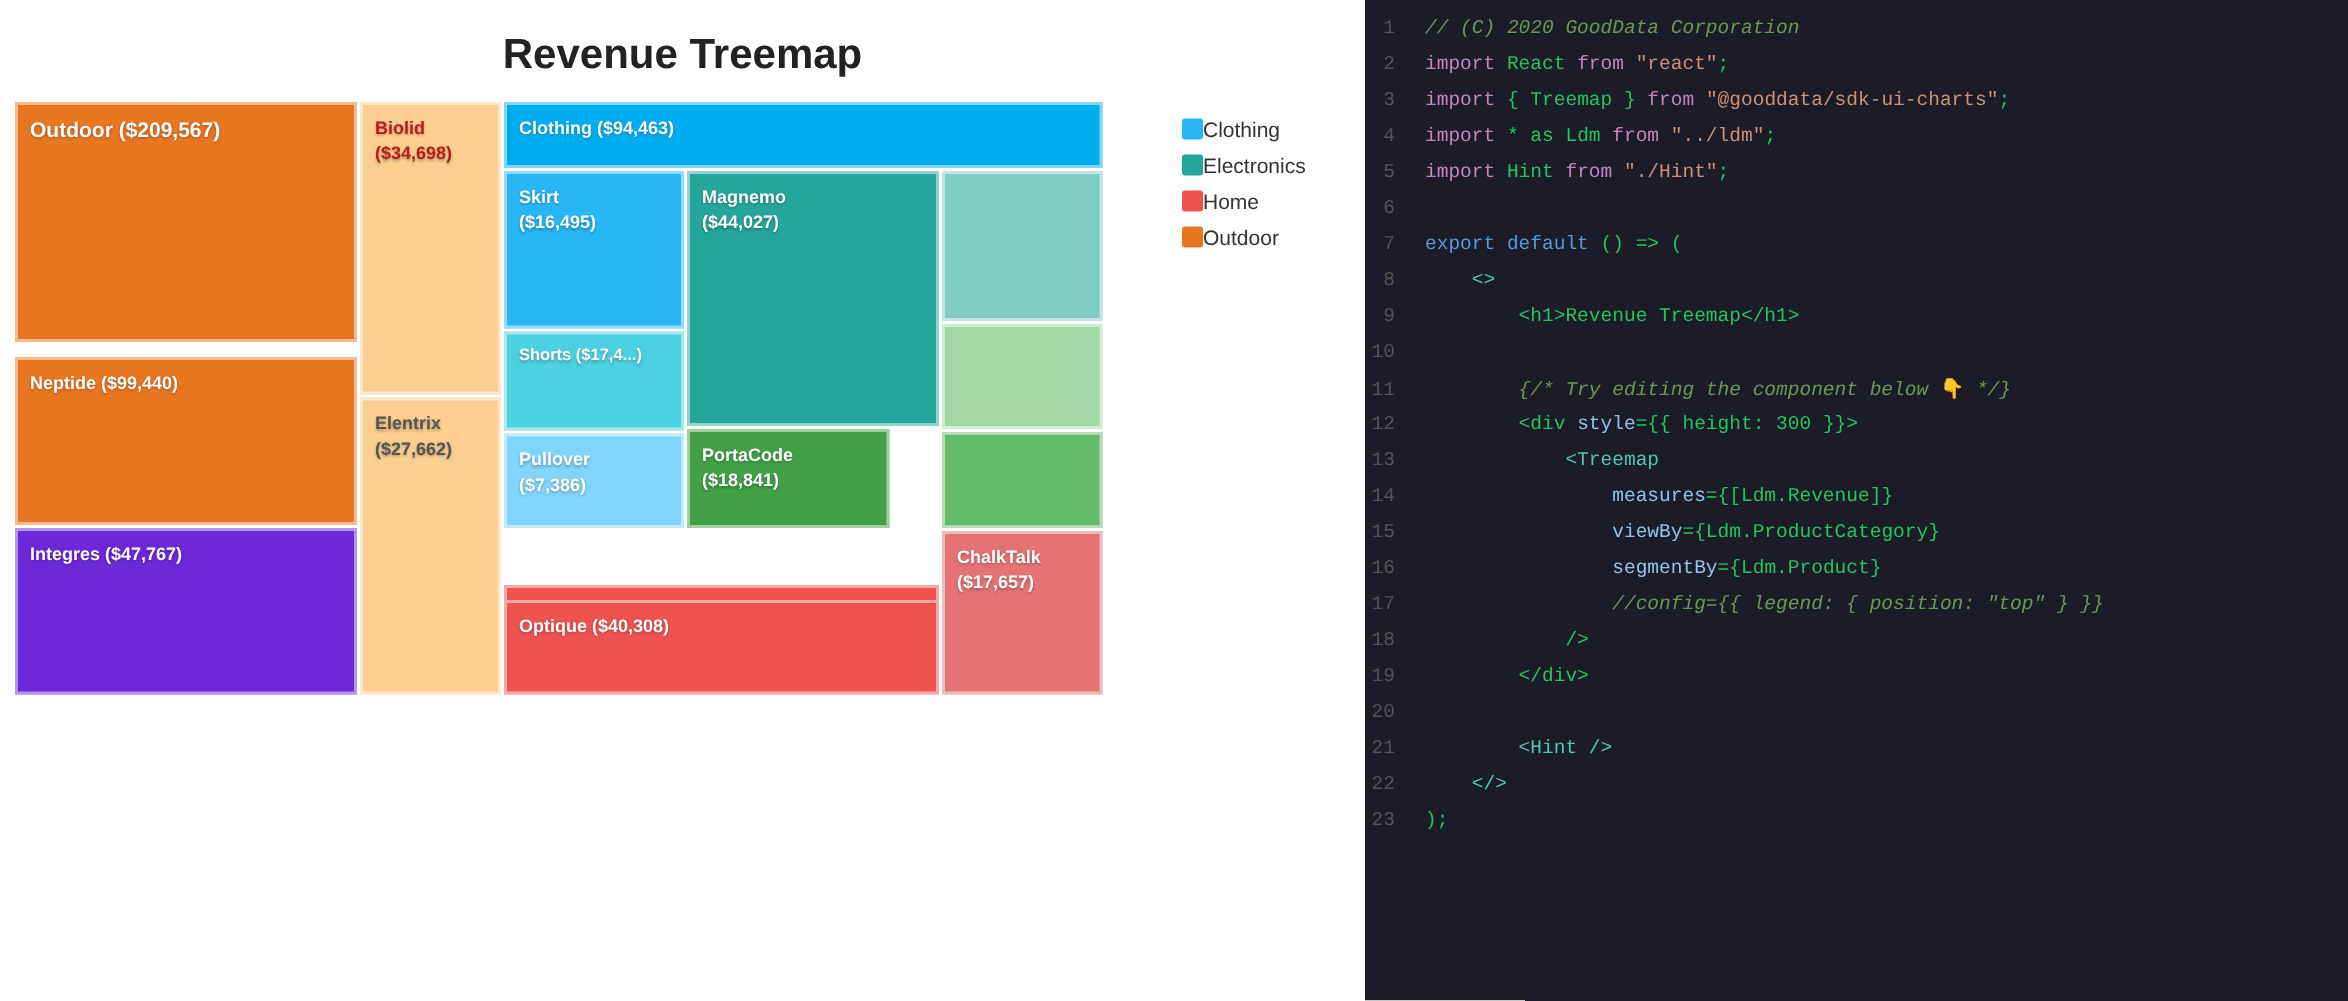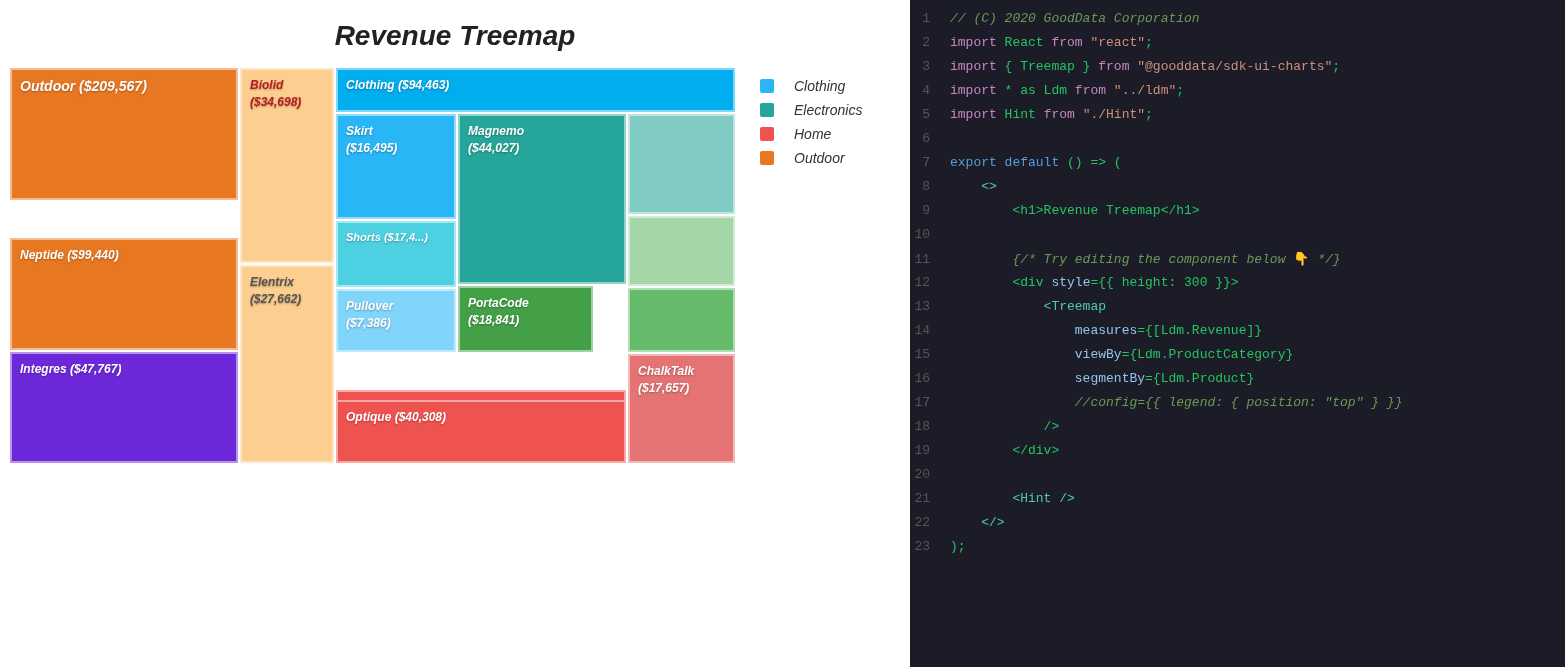--- a/index.html
+++ b/index.html
@@ -14,21 +14,20 @@
 
     
     .left-panel {
       width: 910px;
       height: 667px;
       display: flex;
       flex-direction: column;
       align-items: center;
       padding: 20px 10px 10px 10px;
       background: #fff;
-      font-style: italic;
     }
 
     .chart-title {
       font-size: 28px;
       font-weight: bold;
       color: #222;
       margin-bottom: 16px;
       text-align: center;
     }
 
@@ -37,23 +36,24 @@
       display: flex;
       flex-direction: column;
       gap: 8px;
       padding-left: 20px;
       justify-content: flex-start;
       padding-top: 10px;
     }
     .legend-item {
       display: flex;
       align-items: center;
-      gap: 20px;
+      gap: 0;
       font-size: 14px;
       color: #333;
+      margin-left: 28px;
     }
     .legend-color {
       width: 14px;
       height: 14px;
       border-radius: 2px;
       flex-shrink: 0;
     }
 
     
     .right-panel {
@@ -124,21 +124,21 @@
 </head>
 <body>
 
 <div class="left-panel">
   <div class="chart-title">Revenue Treemap</div>
 
   <div style="display:flex; width:100%; flex:1; gap:0;">
 
     <div style="position:relative; width:730px; height:395px; flex-shrink:0;">
 
-      <div class="tm-cell" style="left:0;top:0;width:228px;height:132px;background:#E87722;">
+      <div class="tm-cell" style="left:0;top:0;width:228px;height:160px;background:#E87722;">
         <span class="tm-label large">Outdoor ($209,567)</span>
       </div>
 
       <div class="tm-cell" style="left:0;top:170px;width:228px;height:112px;background:#E87722;">
         <span class="tm-label">Neptide ($99,440)</span>
       </div>
 
       <div class="tm-cell" style="left:0;top:284px;width:228px;height:111px;background:#6d28d9;">
         <span class="tm-label">Integres ($47,767)</span>
       </div>

